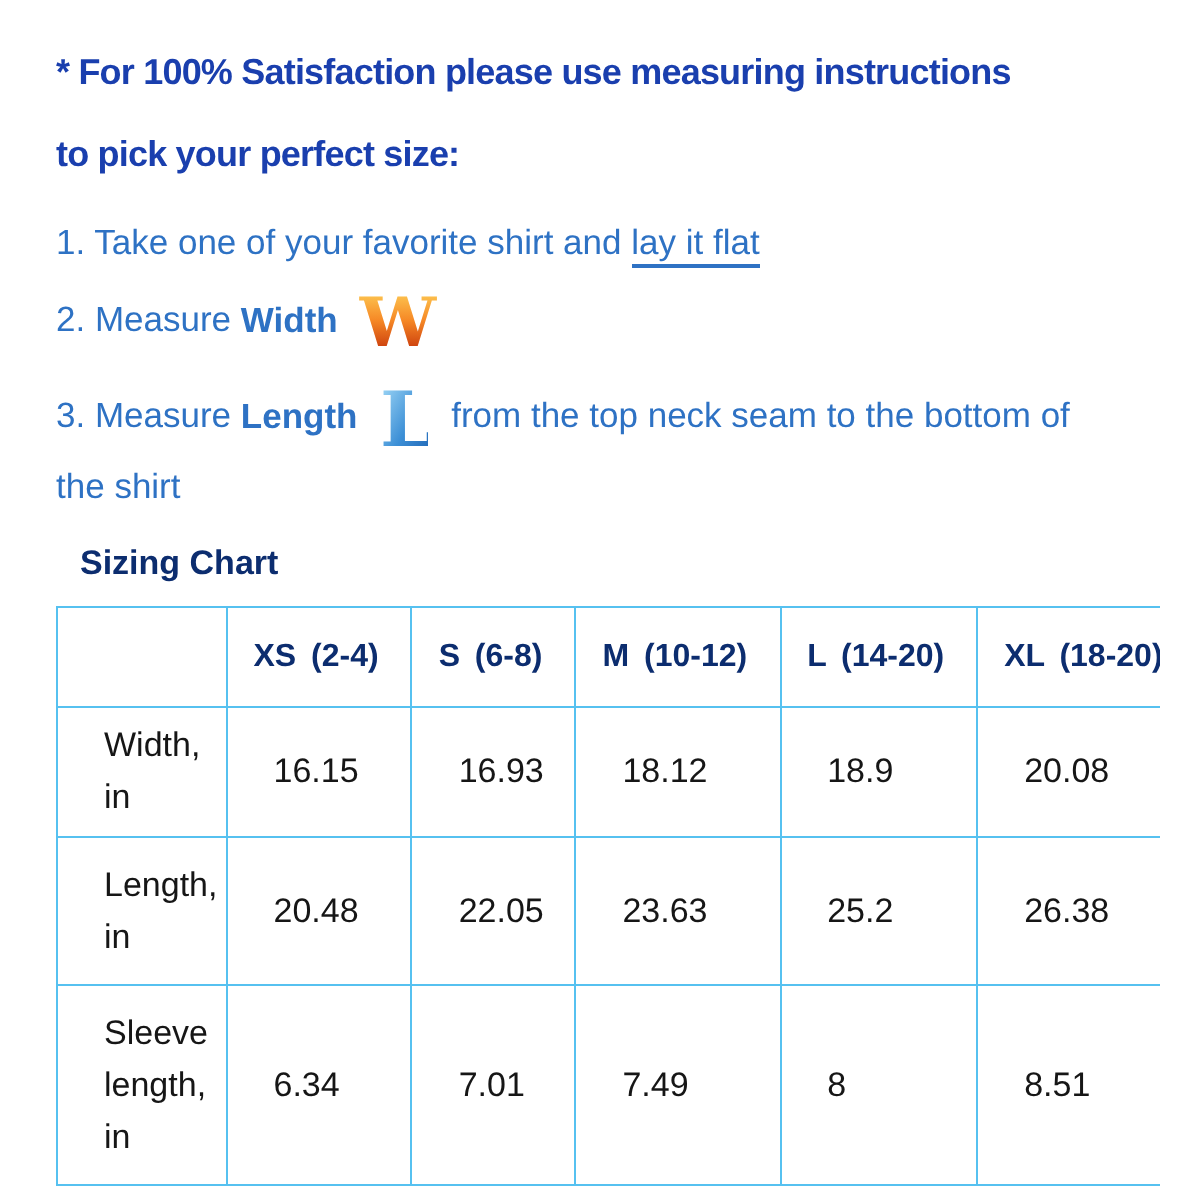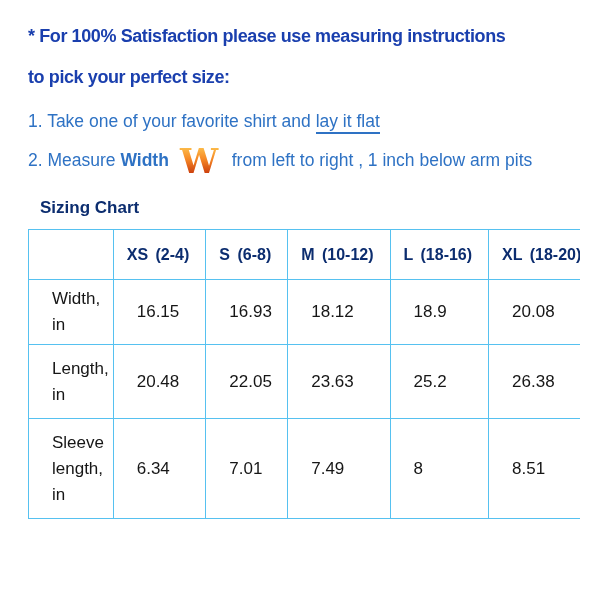--- a/index.html
+++ b/index.html
@@ -83,34 +83,47 @@
   <div class="step with-icon">
     <span>2. Measure </span><span class="kw">Width</span><svg class="letter-icon" width="42" height="42" viewBox="0 0 42 42" aria-hidden="true">
       <defs>
         <linearGradient id="gw" x1="0" y1="0" x2="0" y2="1">
           <stop offset="0" stop-color="#ffd95e"></stop>
           <stop offset="0.45" stop-color="#f68926"></stop>
           <stop offset="1" stop-color="#b51700"></stop>
         </linearGradient>
       </defs>
       <text x="21" y="33" text-anchor="middle" font-family="DejaVu Serif, serif" font-weight="bold" font-size="34" fill="url(#gw)">W</text>
-    </svg><span> from left to right , 1 inch below arm pits</span>
+    </svg>
   </div>
 
+  <div class="step with-icon">
+    <span>3. Measure </span><span class="kw">Length</span><svg class="letter-icon" width="26" height="42" viewBox="0 0 26 42" aria-hidden="true">
+      <defs>
+        <linearGradient id="gl" x1="0" y1="0" x2="1" y2="1">
+          <stop offset="0" stop-color="#aee2fb"></stop>
+          <stop offset="0.55" stop-color="#3c8fd6"></stop>
+          <stop offset="1" stop-color="#1a5dae"></stop>
+        </linearGradient>
+      </defs>
+      <text x="2" y="35" font-family="DejaVu Serif, serif" font-weight="bold" font-size="38" fill="url(#gl)">L</text>
+    </svg><span> from the top neck seam to the bottom of</span><br>
+    <span>the shirt</span>
+  </div>
 
   <div class="chart-title">Sizing Chart</div>
 
   <table class="sizing">
     <tbody>
         <tr>
       <th class="col-label"></th>
       <th class="col-size">XS (2-4)</th>
       <th class="col-size">S (6-8)</th>
       <th class="col-size">M (10-12)</th>
-      <th class="col-size">L (18-16)</th>
+      <th class="col-size">L (14-20)</th>
       <th class="col-size">XL (18-20)</th>
     </tr>
     <tr class="r-width">
       <td class="col-label">Width, in</td>
       <td>16.15</td>
       <td>16.93</td>
       <td>18.12</td>
       <td>18.9</td>
       <td>20.08</td>
     </tr>

